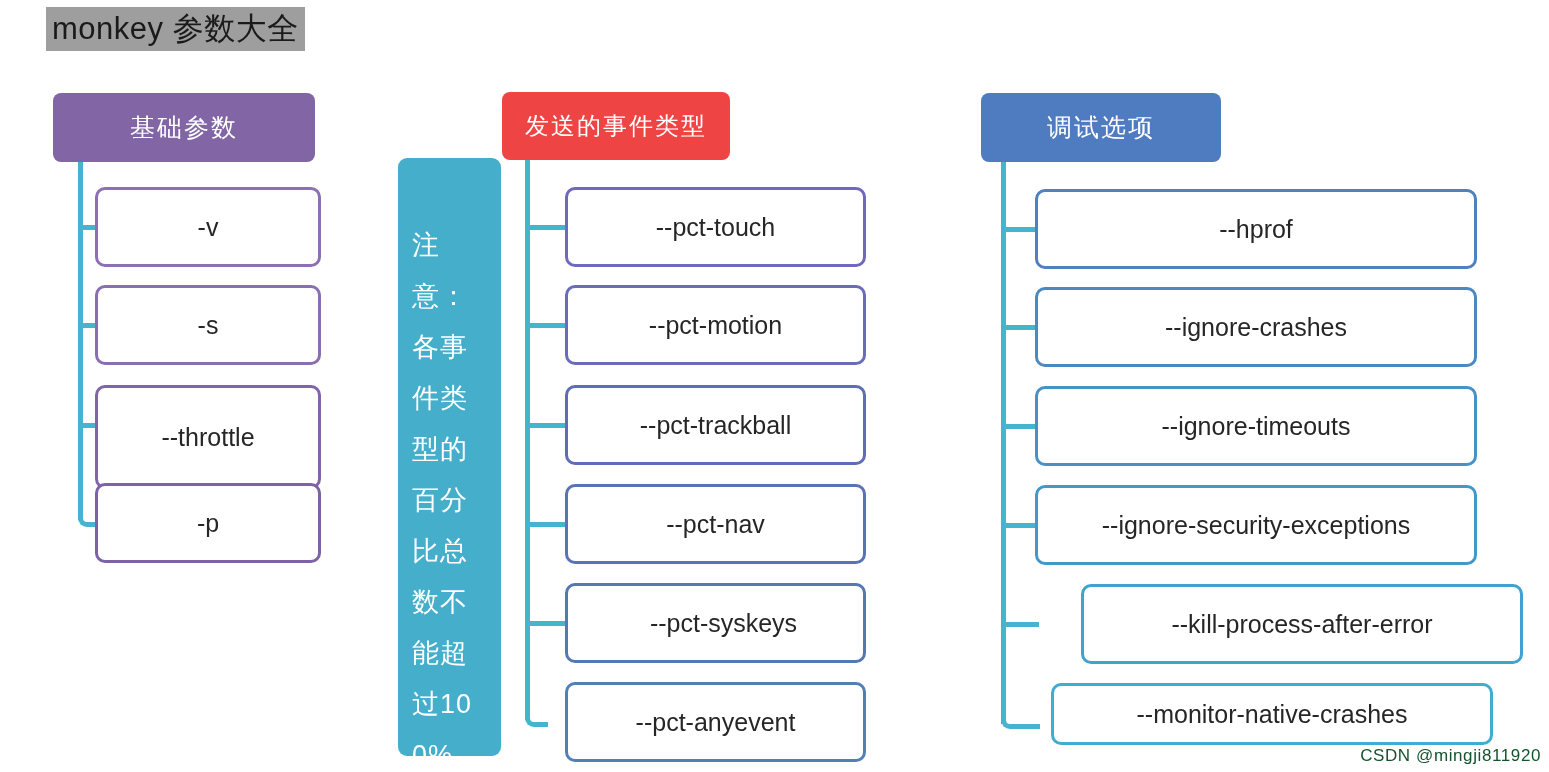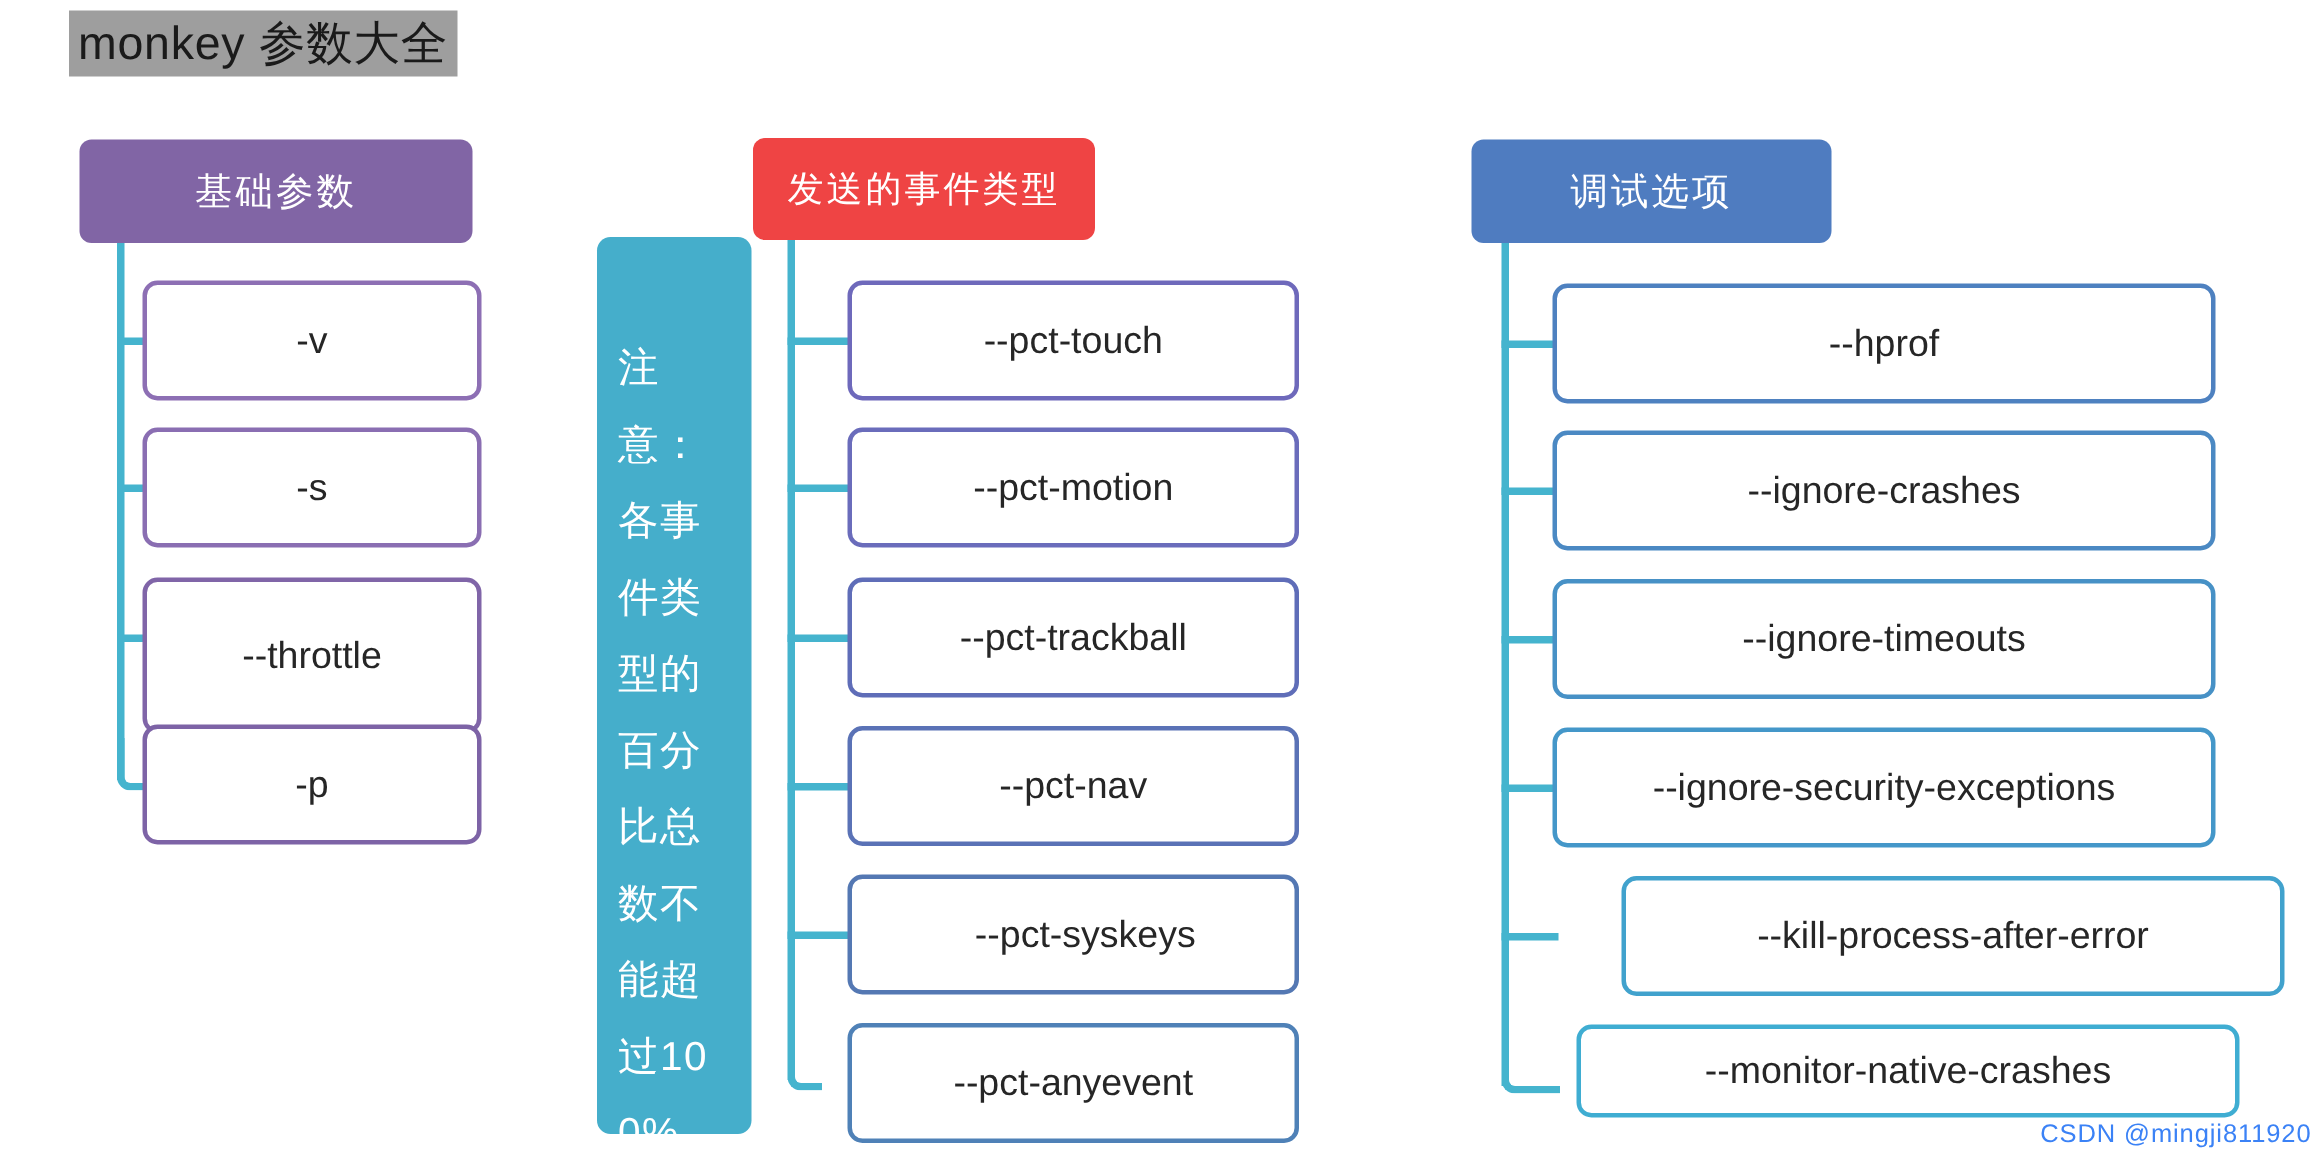--- a/index.html
+++ b/index.html
@@ -108,21 +108,21 @@
     letter-spacing: 1px;
     word-break: break-all;
     text-align: left;
   }
 
   
   #watermark {
     position: absolute;
     right: 8px;
     bottom: 6px;
-    color: #3b82f6;
+    color: #14532d;
     font-size: 17px;
     letter-spacing: 0.6px;
     z-index: 20;
     white-space: nowrap;
   }
 </style>
 </head>
 <body>
 
 <div id="canvas">

